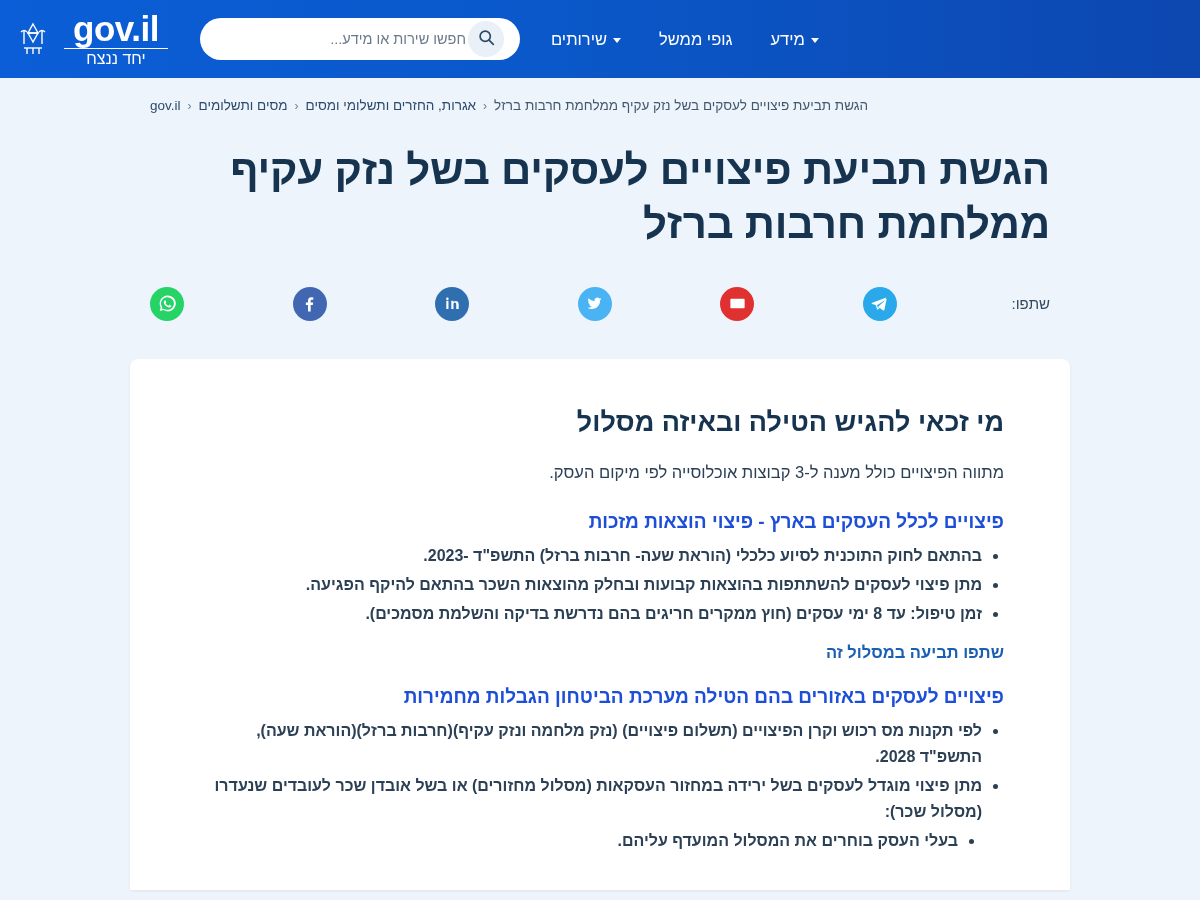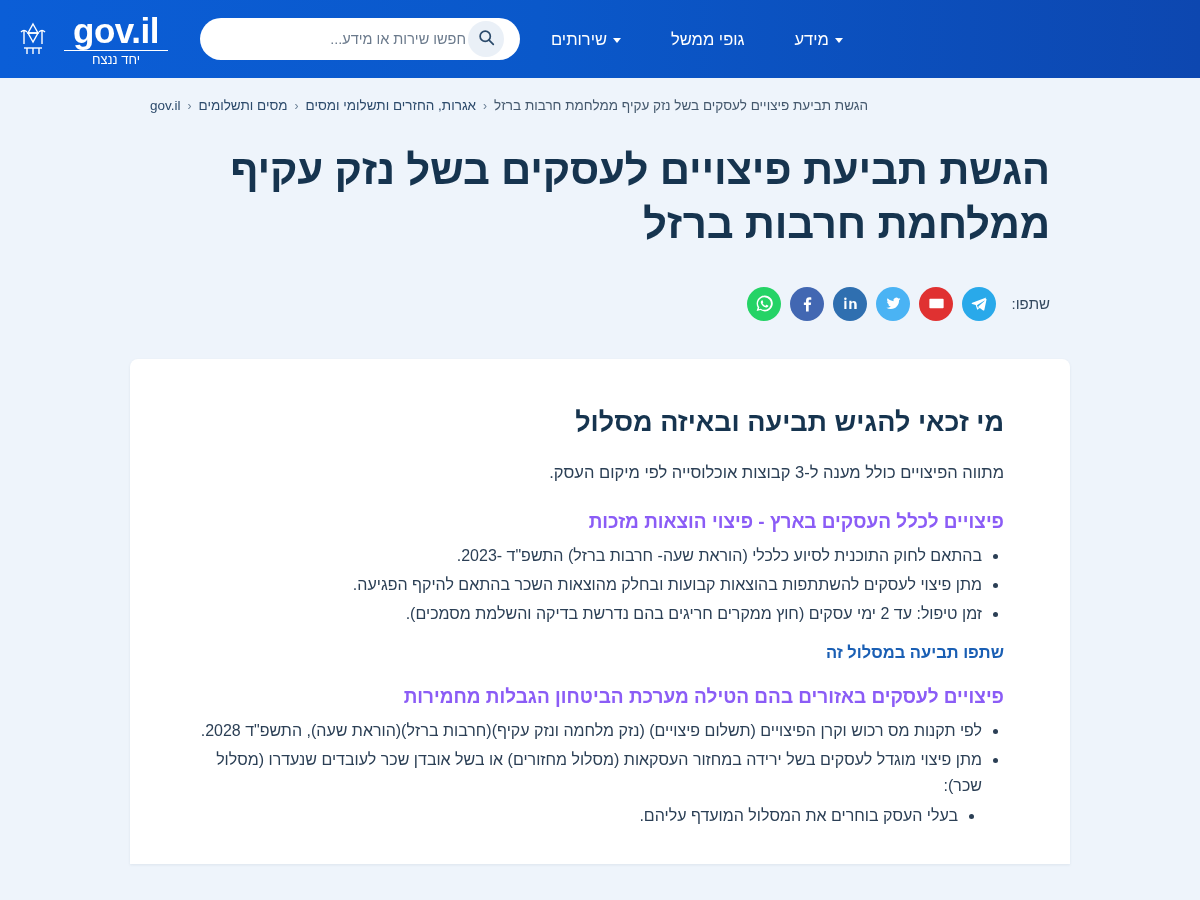--- a/index.html
+++ b/index.html
@@ -44,21 +44,21 @@
   }
   .logo-text {
     font-size: 35px;
     font-weight: bold;
     color: #ffffff;
     letter-spacing: -0.5px;
     font-family: "Liberation Sans", sans-serif;
     direction: ltr;
   }
   .logo-sub {
-    font-size: 13px;
+    font-size: 16px;
     color: #ffffff;
     margin-top: 2px;
     border-top: 1px solid #ffffff;
     padding-top: 2px;
     width: 104px;
     text-align: center;
     white-space: nowrap;
   }
 
   .search-wrap {
@@ -92,21 +92,21 @@
     border: none;
     display: flex; align-items: center; justify-content: center;
     cursor: pointer;
     flex: 0 0 auto;
   }
 
   .nav {
     display: flex;
     flex-direction: row-reverse;
     align-items: flex-start;
-    gap: 12px;
+    gap: 0;
     height: 100%;
   }
   .nav-item {
     color: #ffffff;
     font-size: 16.5px;
     padding: 0 19px;
     display: flex;
     align-items: center;
     gap: 6px;
     flex-direction: row-reverse;
@@ -167,21 +167,21 @@
     margin: 32px 0 0 0;
   }
 
   
   .share-row {
     max-width: 900px;
     margin: 36px auto 0 auto;
     display: flex;
     flex-direction: row-reverse;
     align-items: center;
-    justify-content: flex-end;
+    justify-content: space-between;
     gap: 9px;
     padding-right: 0;
   }
   .share-label {
     font-size: 15px;
     color: #33485e;
     margin-left: 6px;
     order: 99;
   }
   .share-btn {
@@ -213,28 +213,29 @@
     margin: 0 0 22px 0;
   }
   .intro {
     font-size: 16.5px;
     color: #2b3f55;
     margin: 0 0 26px 0;
     line-height: 1.55;
   }
   h3.sub-title {
     font-size: 19px;
-    color: #8b5cf6;
+    color: #1d4ed8;
     font-weight: bold;
     margin: 24px 0 10px 0;
   }
   ul.bullets {
     margin: 0 0 6px 0;
     padding-right: 22px;
     list-style-type: disc;
+    font-weight: bold;
   }
   ul.bullets li {
     font-size: 16px;
     color: #2b3f55;
     line-height: 1.62;
     margin-bottom: 3px;
   }
   ul.bullets ul {
     margin: 4px 0 0 0;
     padding-right: 24px;
@@ -361,28 +362,28 @@
   <div class="share-btn" style="background:#29a9ea">
     <span>
       <svg width="19" height="19" viewBox="0 0 24 24" fill="#fff" aria-hidden="true">
         <path d="M20.6 4.4 2.9 11.2c-1 .4-1 1.2-.2 1.4l4.5 1.4 1.7 5.2c.2.6.4.8 1 .4l2.5-1.9 4.2 3.1c.8.4 1.3.2 1.5-.7l2.8-13c.2-1-.4-1.4-1.3-1.1zM8.8 14.2l9-5.7c.4-.3.8-.1.5.2l-7.5 6.8-.3 3.2-1.7-4.5z"></path>
       </svg>
     </span>
   </div>
 </div>
 
 <div class="card">
-  <h2 class="section-title">מי זכאי להגיש תביעה ובאיזה מסלול</h2>
+  <h2 class="section-title">מי זכאי להגיש הטילה ובאיזה מסלול</h2>
   <p class="intro">מתווה הפיצויים כולל מענה ל-3 קבוצות אוכלוסייה לפי מיקום העסק.</p>
 
   <h3 class="sub-title">פיצויים לכלל העסקים בארץ - פיצוי הוצאות מזכות</h3>
   <ul class="bullets">
     <li>בהתאם לחוק התוכנית לסיוע כלכלי (הוראת שעה- חרבות ברזל) התשפ"ד -2023.</li>
     <li>מתן פיצוי לעסקים להשתתפות בהוצאות קבועות ובחלק מהוצאות השכר בהתאם להיקף הפגיעה.</li>
-    <li>זמן טיפול: עד 2 ימי עסקים (חוץ ממקרים חריגים בהם נדרשת בדיקה והשלמת מסמכים).</li>
+    <li>זמן טיפול: עד 8 ימי עסקים (חוץ ממקרים חריגים בהם נדרשת בדיקה והשלמת מסמכים).</li>
   </ul>
   <a class="cta-link">שתפו תביעה במסלול זה</a>
 
   <h3 class="sub-title">פיצויים לעסקים באזורים בהם הטילה מערכת הביטחון הגבלות מחמירות</h3>
   <ul class="bullets">
     <li>לפי תקנות מס רכוש וקרן הפיצויים (תשלום פיצויים) (נזק מלחמה ונזק עקיף)(חרבות ברזל)(הוראת שעה), התשפ"ד 2028.</li>
     <li>
       <span>מתן פיצוי מוגדל לעסקים בשל ירידה במחזור העסקאות (מסלול מחזורים) או בשל אובדן שכר לעובדים שנעדרו (מסלול שכר):</span>
       <ul>
         <li>בעלי העסק בוחרים את המסלול המועדף עליהם.</li>

